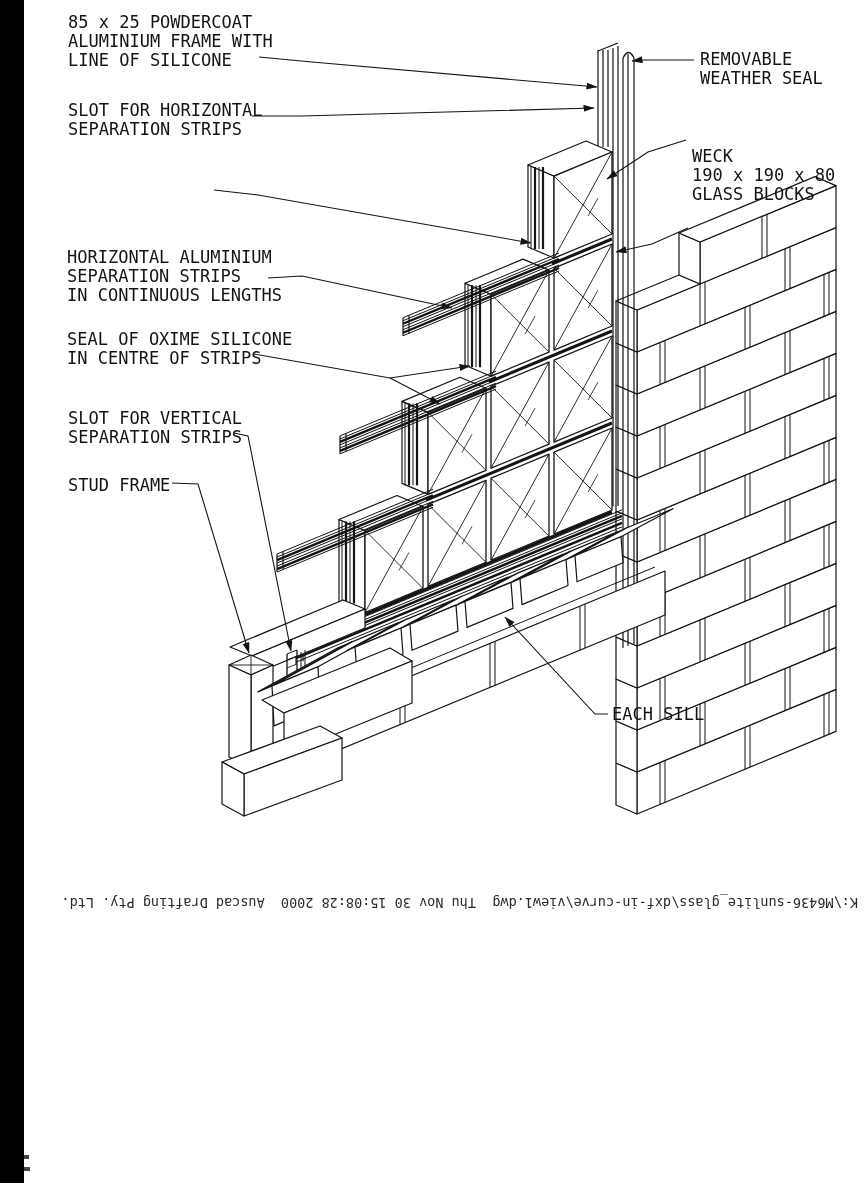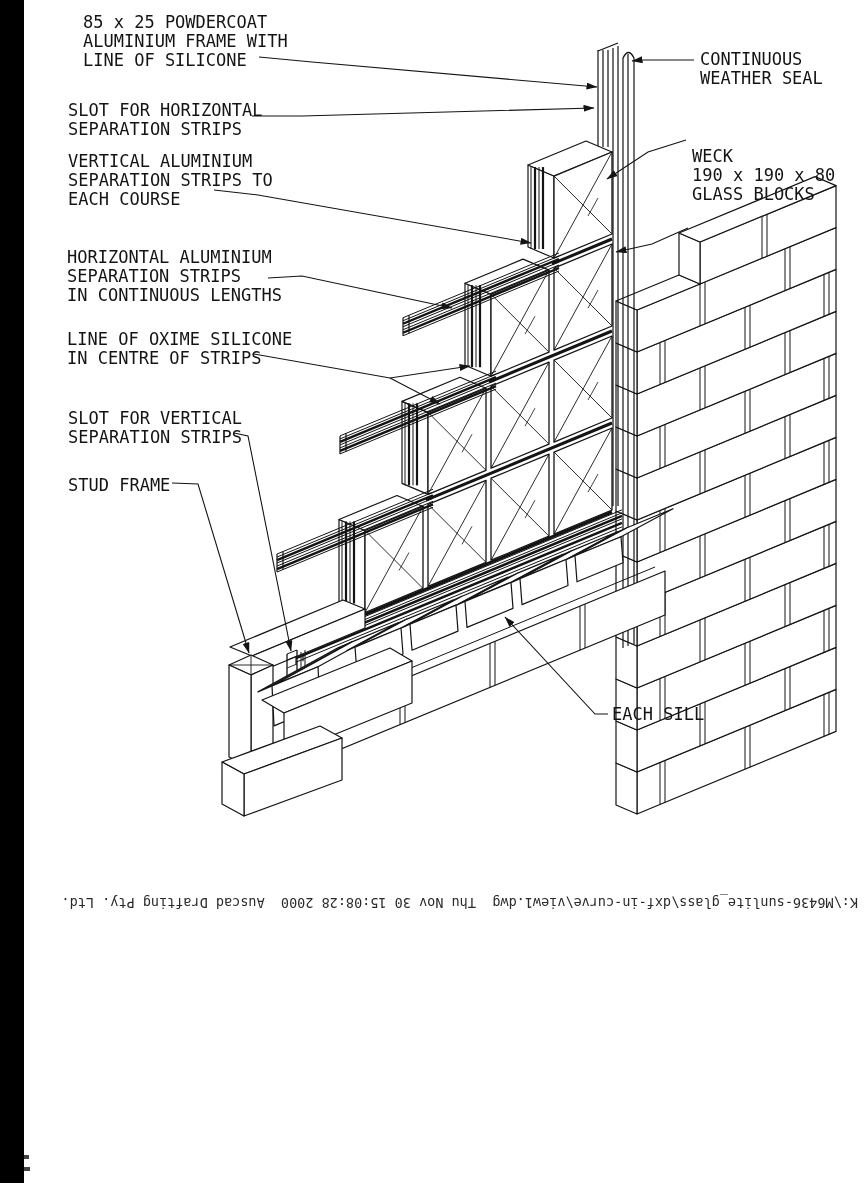--- a/index.html
+++ b/index.html
@@ -302,37 +302,34 @@
         <polyline points="390,378 440,404" fill="none" stroke="#141414" stroke-width="1.1" marker-end="url(#ah)"></polyline>
         <polyline points="234,433 248,436 291,651" fill="none" stroke="#141414" stroke-width="1.1" marker-end="url(#ah)"></polyline>
         <polyline points="172,483 198,484 249,653" fill="none" stroke="#141414" stroke-width="1.1" marker-end="url(#ah)"></polyline>
         <polyline points="694,60 640,60 632,61" fill="none" stroke="#141414" stroke-width="1.1" marker-end="url(#ah)"></polyline>
         <polyline points="686,140 648,152 607,179" fill="none" stroke="#141414" stroke-width="1.1" marker-end="url(#ah)"></polyline>
         <polyline points="688,228 652,244 616,252" fill="none" stroke="#141414" stroke-width="1.1" marker-end="url(#ah)"></polyline>
         <polyline points="608,714 595,714 505,617" fill="none" stroke="#141414" stroke-width="1.1" marker-end="url(#ah)"></polyline>
       </g>
     </svg>
 
-  <div class="lbl" style="left:83px;top:13px">85 x 25 POWDERCOAT
+  <div class="lbl" style="left:68px;top:13px">85 x 25 POWDERCOAT
 ALUMINIUM FRAME WITH
 LINE OF SILICONE</div>
   <div class="lbl" style="left:68px;top:101px">SLOT FOR HORIZONTAL
 SEPARATION STRIPS</div>
-  <div class="lbl" style="left:68px;top:152px">VERTICAL ALUMINIUM
-SEPARATION STRIPS TO
-EACH COURSE</div>
   <div class="lbl" style="left:67px;top:248px">HORIZONTAL ALUMINIUM
 SEPARATION STRIPS
 IN CONTINUOUS LENGTHS</div>
-  <div class="lbl" style="left:67px;top:330px">LINE OF OXIME SILICONE
+  <div class="lbl" style="left:67px;top:330px">SEAL OF OXIME SILICONE
 IN CENTRE OF STRIPS</div>
   <div class="lbl" style="left:68px;top:409px">SLOT FOR VERTICAL
 SEPARATION STRIPS</div>
   <div class="lbl" style="left:68px;top:476px">STUD FRAME</div>
-  <div class="lbl" style="left:700px;top:50px">CONTINUOUS
+  <div class="lbl" style="left:700px;top:50px">REMOVABLE
 WEATHER SEAL</div>
   <div class="lbl" style="left:692px;top:147px">WECK
 190 x 190 x 80
 GLASS BLOCKS</div>
   <div class="lbl" style="left:612px;top:705px">EACH SILL</div>
 
   <div class="footer">K:\M6436-sunlite_glass\dxf-in-curve\view1.dwg  Thu Nov 30 15:08:28 2000  Auscad Drafting Pty. Ltd.</div>
 </div>
 
 </body></html>

